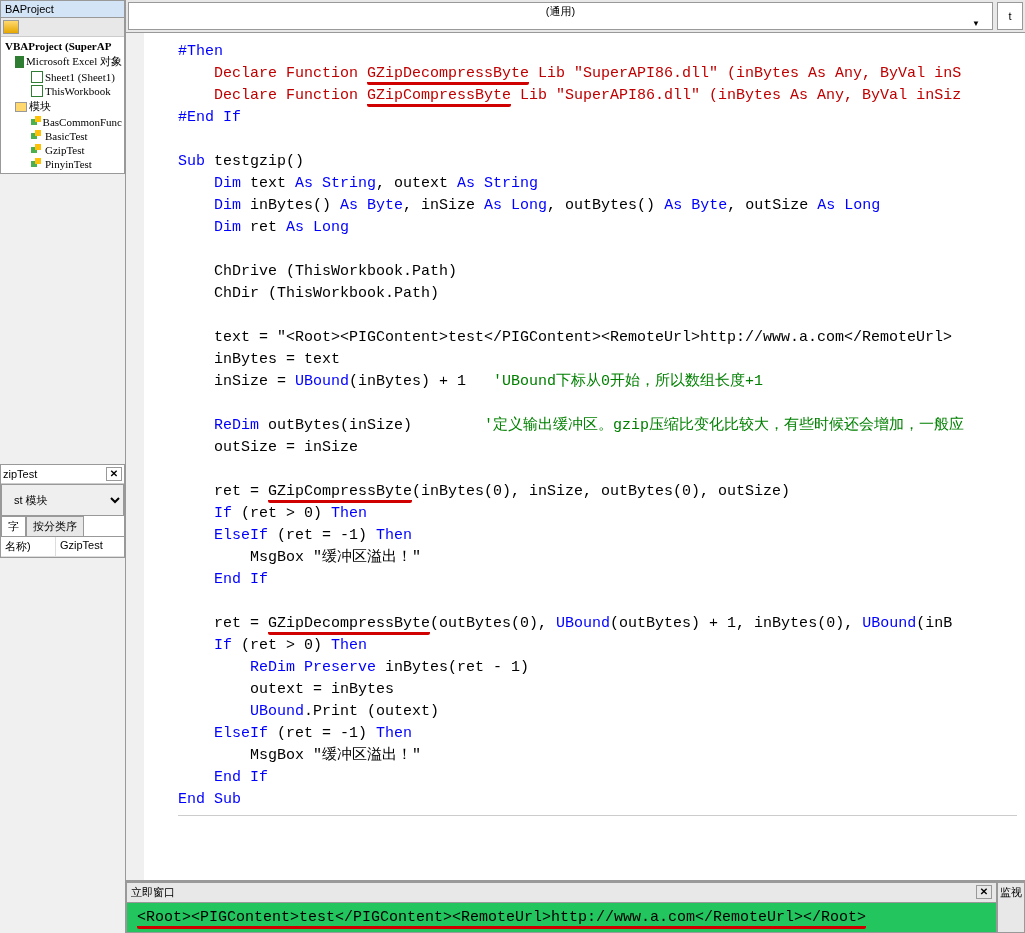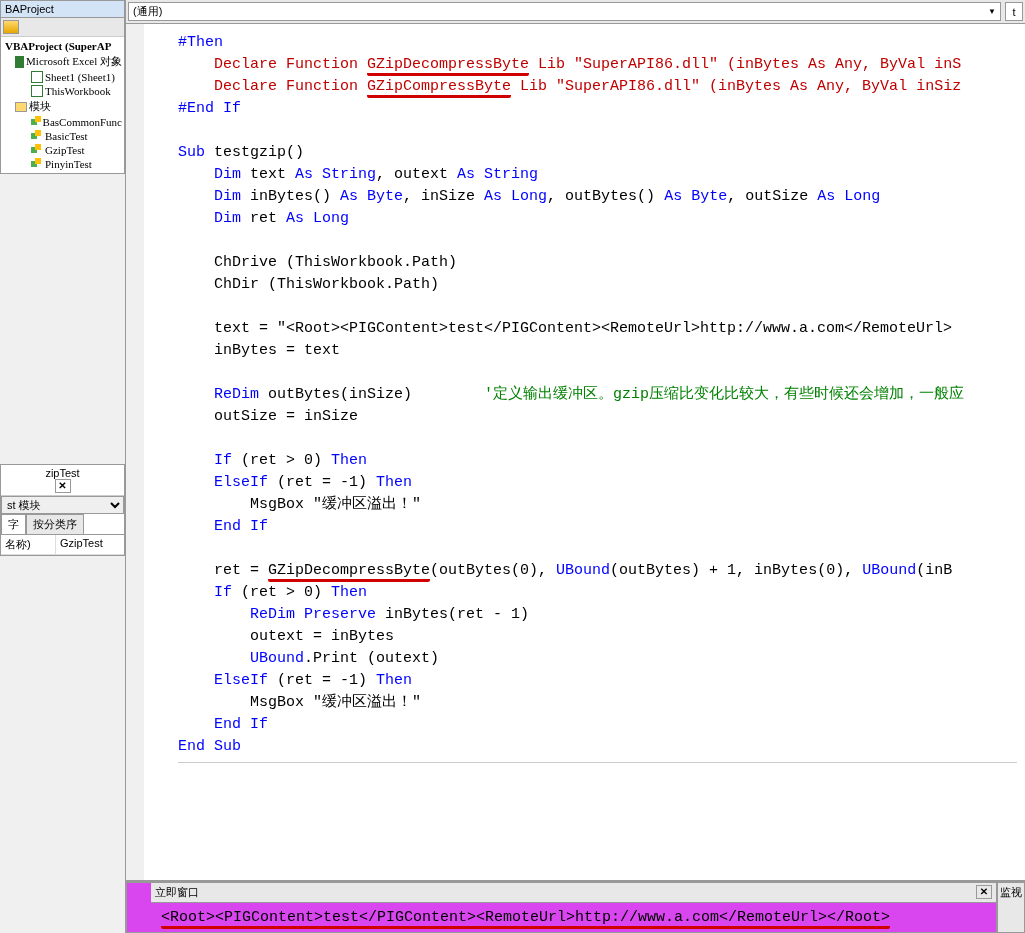--- a/index.html
+++ b/index.html
@@ -15,48 +15,48 @@
 .tree-node.root { padding-left: 2px; font-weight: bold; }
 .tree-node.l1 { padding-left: 12px; }
 .tree-node.l2 { padding-left: 28px; }
 .excel-icon { width: 12px; height: 12px; background: #2e7d32; display: inline-block; }
 .sheet-icon { width: 12px; height: 12px; background: #fff; border: 1px solid #2e7d32; display: inline-block; }
 .folder-sm { width: 12px; height: 10px; background: #ffd970; border: 1px solid #999; display: inline-block; }
 .module-icon { width: 12px; height: 12px; display: inline-block; position: relative; }
 .module-icon::before { content: ""; position: absolute; width: 6px; height: 6px; background: #4caf50; left: 0; top: 3px; }
 .module-icon::after { content: ""; position: absolute; width: 6px; height: 6px; background: #ffc107; left: 4px; top: 0; }
 .props-panel { margin-top: 290px; background: #fff; border: 1px solid #999; }
-.props-header { display: flex; align-items: center; padding: 2px; border-bottom: 1px solid #ccc; flex-direction: column; }
+.props-header { display: flex; align-items: center; padding: 2px; border-bottom: 1px solid #ccc; }
 .props-header span:first-child { flex: 1; font-size: 11px; }
 .close-btn { width: 16px; height: 14px; border: 1px solid #999; text-align: center; line-height: 12px; font-size: 10px; cursor: pointer; font-family: Arial; font-weight: bold; }
-.props-combo { width: 100%; border: 1px solid #999; font-size: 11px; padding: 1px; }
+.props-combo { width: 100%; border: 1px solid #999; font-size: 11px; padding: 8px; }
 .props-tabs { display: flex; font-size: 11px; border-bottom: 1px solid #999; }
 .props-tab { padding: 2px 6px; border: 1px solid #999; border-bottom: none; background: #e8e8e8; cursor: pointer; }
 .props-tab.active { background: #fff; }
 .props-grid { font-size: 11px; }
 .props-row { display: flex; border-bottom: 1px solid #ddd; }
 .props-row > div { padding: 2px 4px; }
 .props-row > div:first-child { width: 55px; border-right: 1px solid #ddd; }
 
 .right-panel { flex: 1; display: flex; flex-direction: column; background: #fff; }
 .code-header { display: flex; gap: 4px; padding: 2px; border-bottom: 1px solid #999; background: #e8e8e8; }
-.combo { border: 1px solid #999; background: #fff; padding: 1px 4px; font-size: 11px; display: flex; align-items: center; }
+.combo { border: 1px solid #999; background: #fff; padding: 1px 12px; font-size: 11px; display: flex; align-items: center; flex-direction: column; }
 .combo.left { flex: 1; }
 .combo.right { width: 18px; justify-content: center; }
 .combo .arrow { margin-left: auto; font-size: 8px; }
 .code-area { flex: 1; overflow: auto; padding: 8px 8px 8px 34px; background: #fff; position: relative; border-left: 18px solid #f0f0f0; }
 .code-line { font-family: Consolas, "Courier New", monospace; font-size: 15px; line-height: 22px; white-space: pre; }
 .kw { color: #0000ff; }
 .comment { color: #008000; }
 .redfn { color: #c00000; position: relative; }
 .underline-red { border-bottom: 3px solid #d00000; border-radius: 2px; }
 .sep-line { border-top: 1px solid #ccc; margin: 4px 0; }
 
 .bottom-area { display: flex; border-top: 2px solid #999; }
-.immediate-panel { flex: 1; border: 1px solid #999; background: #d946ef; padding-left: 24px; }
+.immediate-panel { flex: 1; border: 1px solid #999; background: #22c55e; }
 .imm-header { background: #e8e8e8; padding: 2px 4px; font-size: 11px; border-bottom: 1px solid #999; display: flex; }
 .imm-header .close-x { margin-left: auto; width: 16px; height: 14px; border: 1px solid #999; text-align: center; line-height: 12px; font-size: 10px; cursor: pointer; font-family: Arial; font-weight: bold; }
 .imm-content { padding: 6px 10px; font-family: Consolas, "Courier New", monospace; font-size: 15px; }
 .right-stub { width: 28px; border: 1px solid #999; background: #e8e8e8; font-size: 11px; text-align: center; padding-top: 2px; }
 </style>
 </head>
 <body>
 
 <div class="container">
 
@@ -146,24 +146,26 @@
 <div class="code-line"><span class="kw">Sub</span><span> testgzip()</span></div>
 <div class="code-line"><span class="kw">    Dim</span><span> text </span><span class="kw">As String</span><span>, outext </span><span class="kw">As String</span></div>
 <div class="code-line"><span class="kw">    Dim</span><span> inBytes() </span><span class="kw">As Byte</span><span>, inSize </span><span class="kw">As Long</span><span>, outBytes() </span><span class="kw">As Byte</span><span>, outSize </span><span class="kw">As Long</span></div>
 <div class="code-line"><span class="kw">    Dim</span><span> ret </span><span class="kw">As Long</span></div>
 <div class="code-line">&nbsp;</div>
 <div class="code-line"><span>    ChDrive (ThisWorkbook.Path)</span></div>
 <div class="code-line"><span>    ChDir (ThisWorkbook.Path)</span></div>
 <div class="code-line">&nbsp;</div>
 <div class="code-line"><span>    text = "&lt;Root&gt;&lt;PIGContent&gt;test&lt;/PIGContent&gt;&lt;RemoteUrl&gt;http://www.a.com&lt;/RemoteUrl&gt;</span></div>
 <div class="code-line"><span>    inBytes = text</span></div>
+<div class="code-line"><span>    inSize = </span><span class="kw">UBound</span><span>(inBytes) + 1   </span><span class="comment">'UBound下标从0开始，所以数组长度+1</span></div>
 <div class="code-line">&nbsp;</div>
 <div class="code-line"><span class="kw">    ReDim</span><span> outBytes(inSize)        </span><span class="comment">'定义输出缓冲区。gzip压缩比变化比较大，有些时候还会增加，一般应</span></div>
 <div class="code-line"><span>    outSize = inSize</span></div>
 <div class="code-line">&nbsp;</div>
+<div class="code-line"><span>    ret = </span><span class="underline-red">GZipCompressByte</span><span>(inBytes(0), inSize, outBytes(0), outSize)</span></div>
 <div class="code-line"><span class="kw">    If</span><span> (ret &gt; 0) </span><span class="kw">Then</span></div>
 <div class="code-line"><span class="kw">    ElseIf</span><span> (ret = -1) </span><span class="kw">Then</span></div>
 <div class="code-line"><span>        MsgBox "缓冲区溢出！"</span></div>
 <div class="code-line"><span class="kw">    End If</span></div>
 <div class="code-line">&nbsp;</div>
 <div class="code-line"><span>    ret = </span><span class="underline-red">GZipDecompressByte</span><span>(outBytes(0), </span><span class="kw">UBound</span><span>(outBytes) + 1, inBytes(0), </span><span class="kw">UBound</span><span>(inB</span></div>
 <div class="code-line"><span class="kw">    If</span><span> (ret &gt; 0) </span><span class="kw">Then</span></div>
 <div class="code-line"><span class="kw">        ReDim Preserve</span><span> inBytes(ret - 1)</span></div>
 <div class="code-line"><span>        outext = inBytes</span></div>
 <div class="code-line"><span class="kw">        UBound</span><span>.Print (outext)</span></div>

